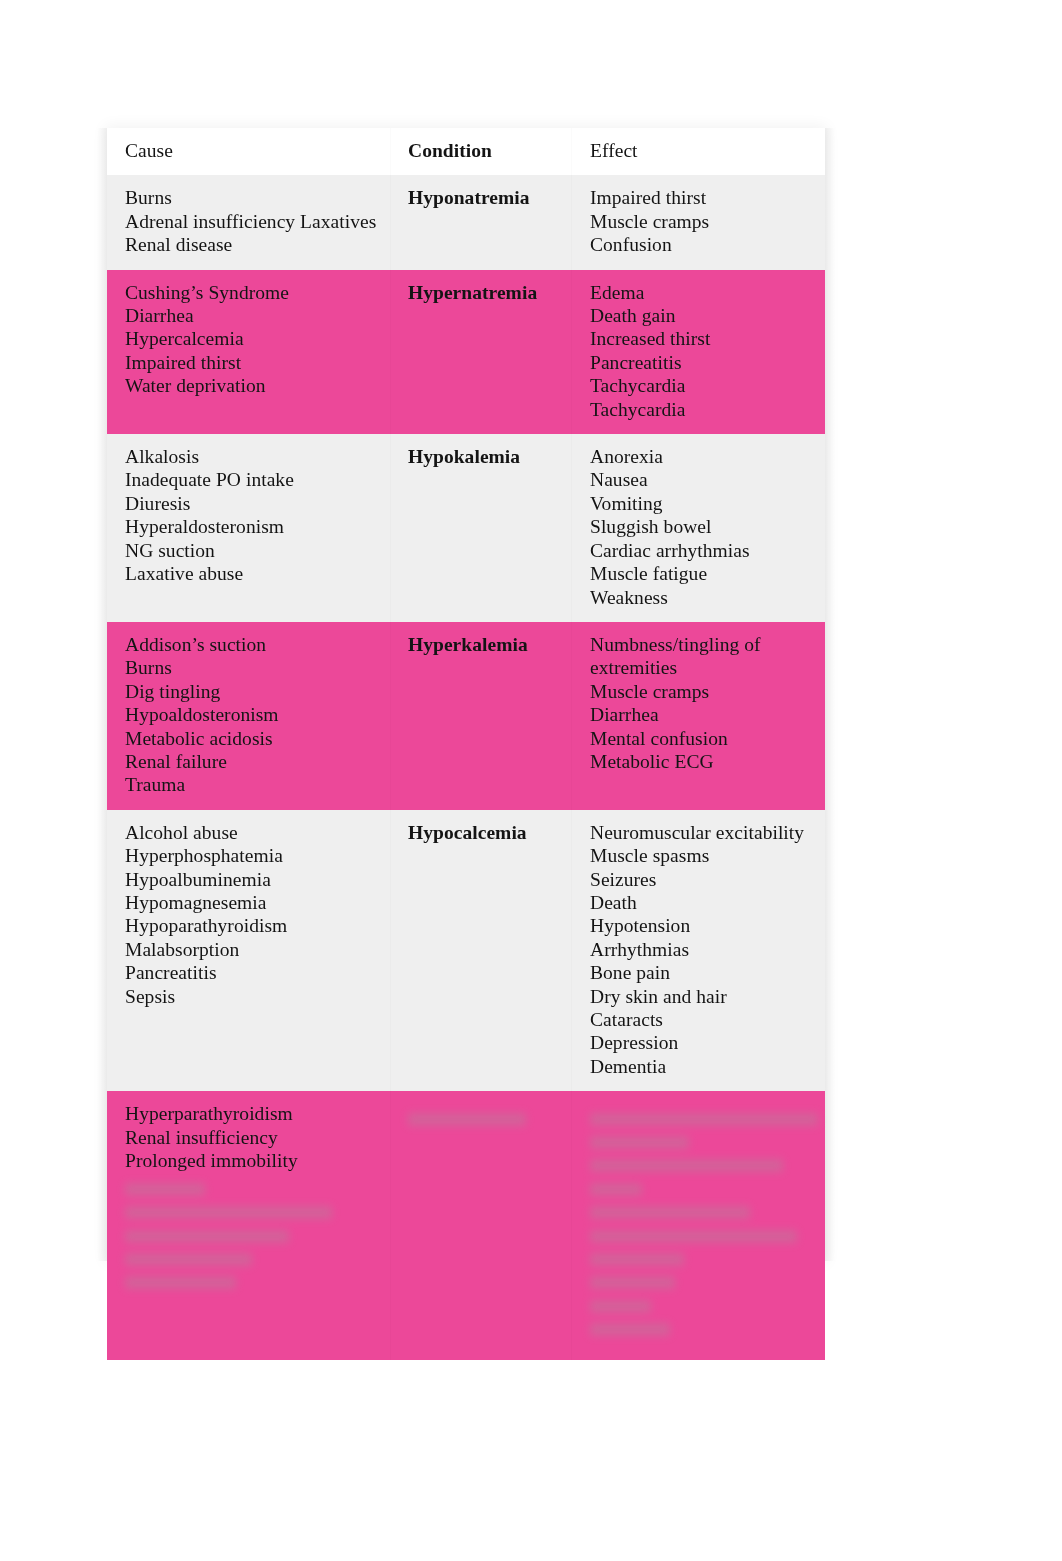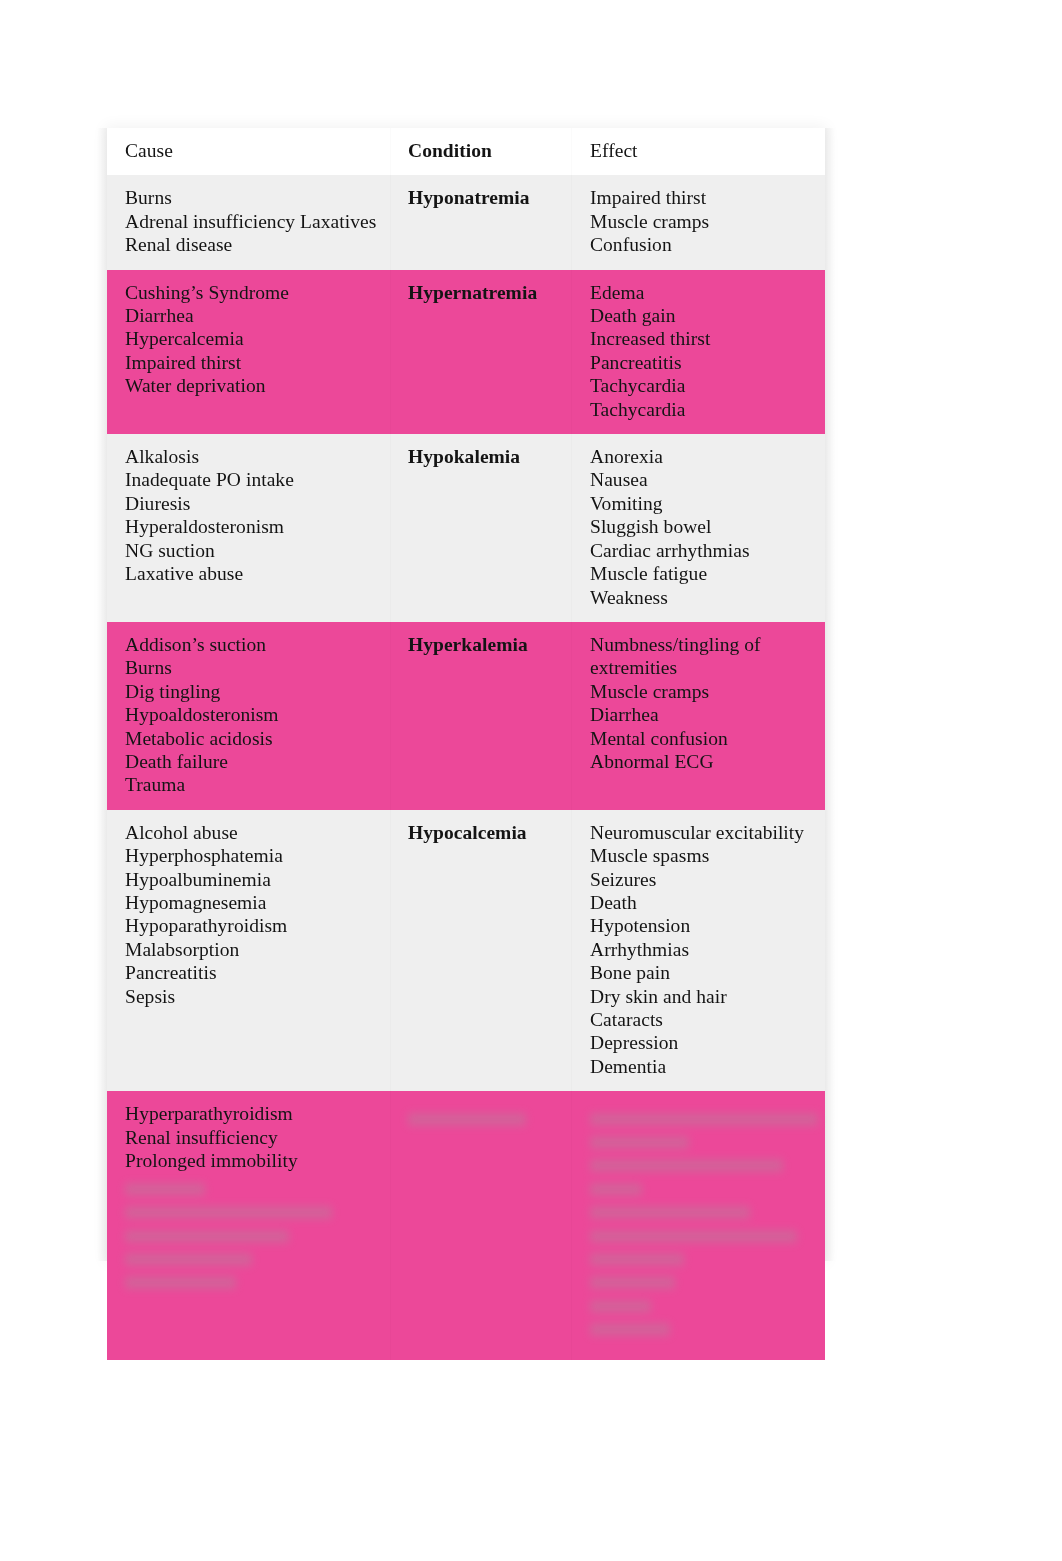--- a/index.html
+++ b/index.html
@@ -166,32 +166,32 @@
             <span class="cell-line">Weakness</span>
           </td>
         </tr>
         <tr class="plain">
           <td class="cell-cause">
             <span class="cell-line">Addison’s suction</span>
             <span class="cell-line">Burns</span>
             <span class="cell-line">Dig tingling</span>
             <span class="cell-line">Hypoaldosteronism</span>
             <span class="cell-line">Metabolic acidosis</span>
-            <span class="cell-line">Death failure</span>
+            <span class="cell-line">Renal failure</span>
             <span class="cell-line">Trauma</span>
           </td>
           <td class="cell-condition">
             <span class="cell-line">Hyperkalemia</span>
           </td>
           <td class="cell-effect">
             <span class="cell-line">Numbness/tingling of extremities</span>
             <span class="cell-line">Muscle cramps</span>
             <span class="cell-line">Diarrhea</span>
             <span class="cell-line">Mental confusion</span>
-            <span class="cell-line">Abnormal ECG</span>
+            <span class="cell-line">Metabolic ECG</span>
           </td>
         </tr>
         <tr class="shaded">
           <td class="cell-cause">
             <span class="cell-line">Alcohol abuse</span>
             <span class="cell-line">Hyperphosphatemia</span>
             <span class="cell-line">Hypoalbuminemia</span>
             <span class="cell-line">Hypomagnesemia</span>
             <span class="cell-line">Hypoparathyroidism</span>
             <span class="cell-line">Malabsorption</span>

